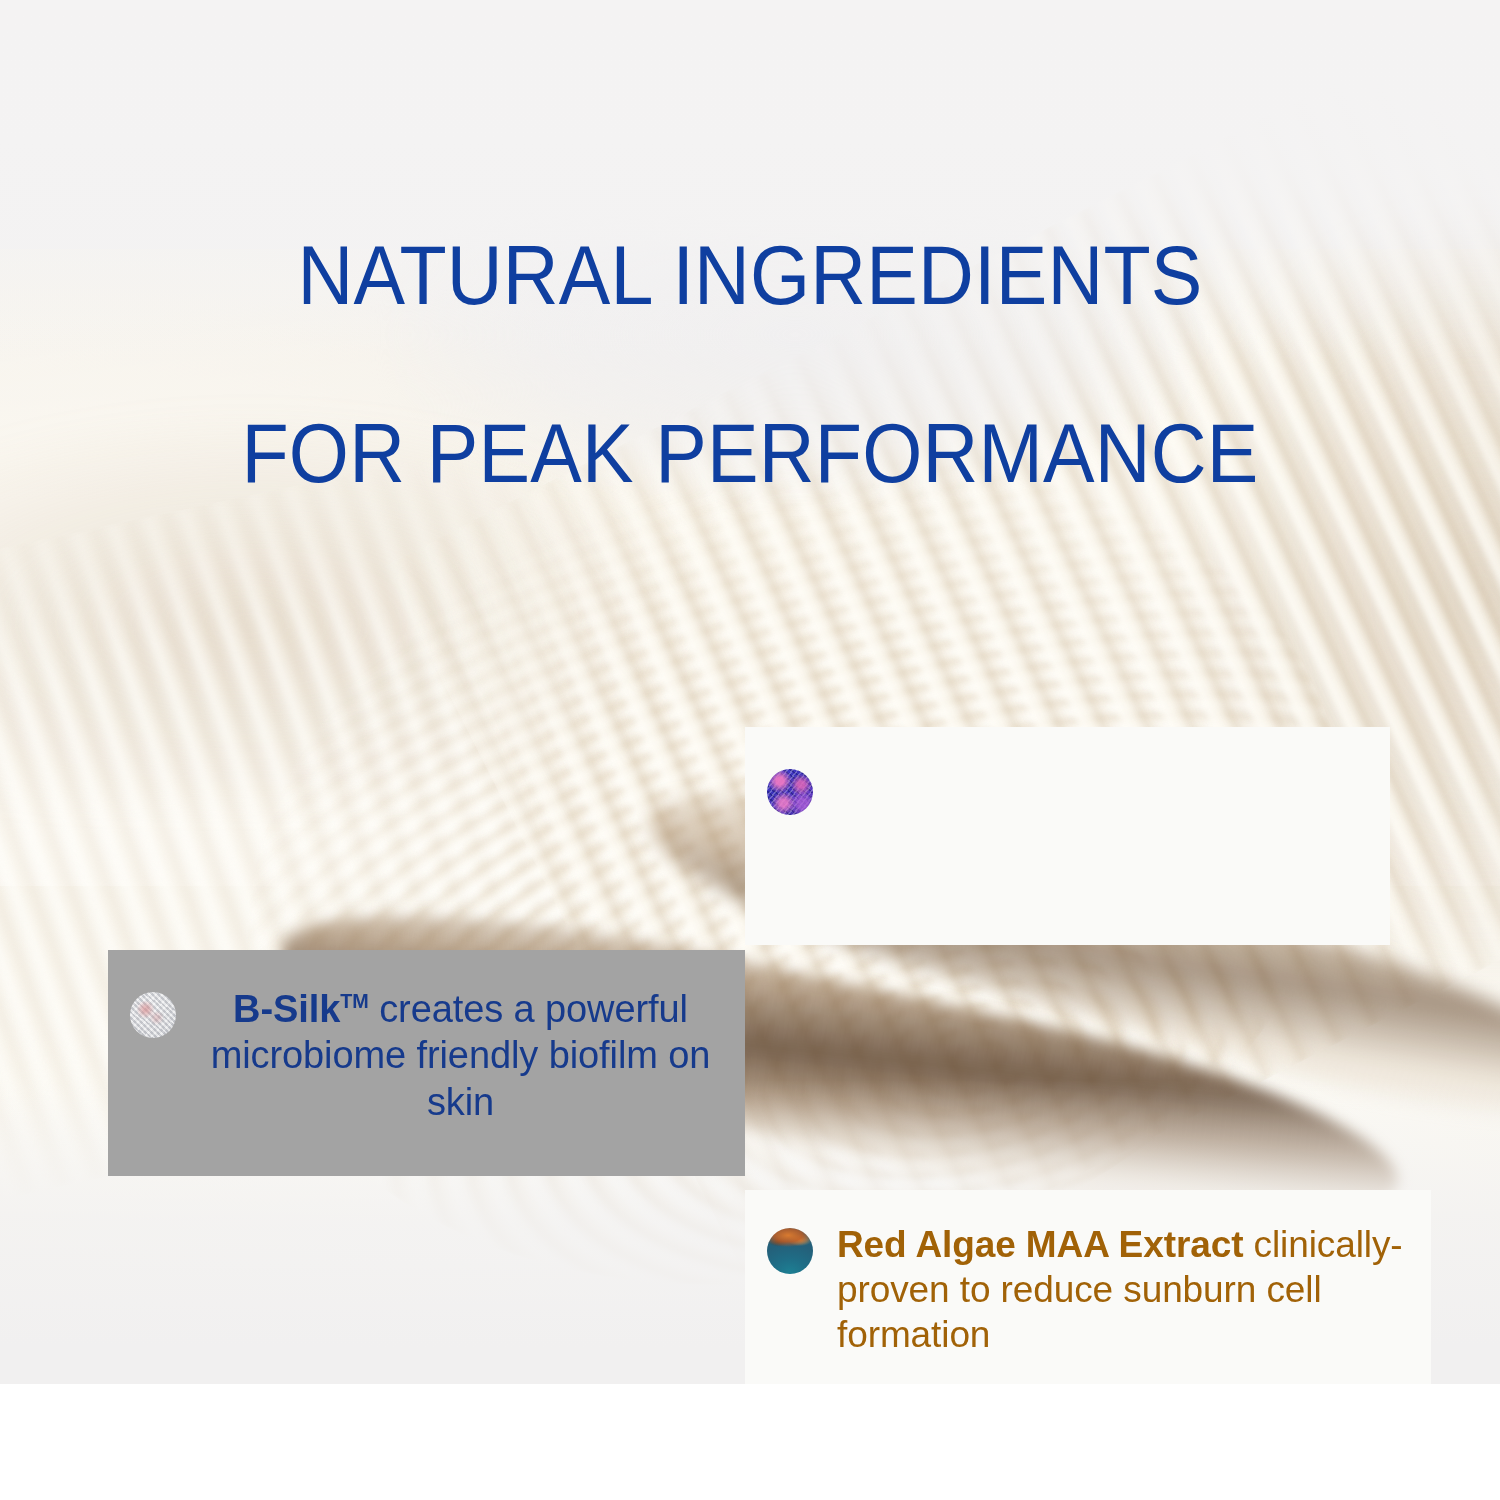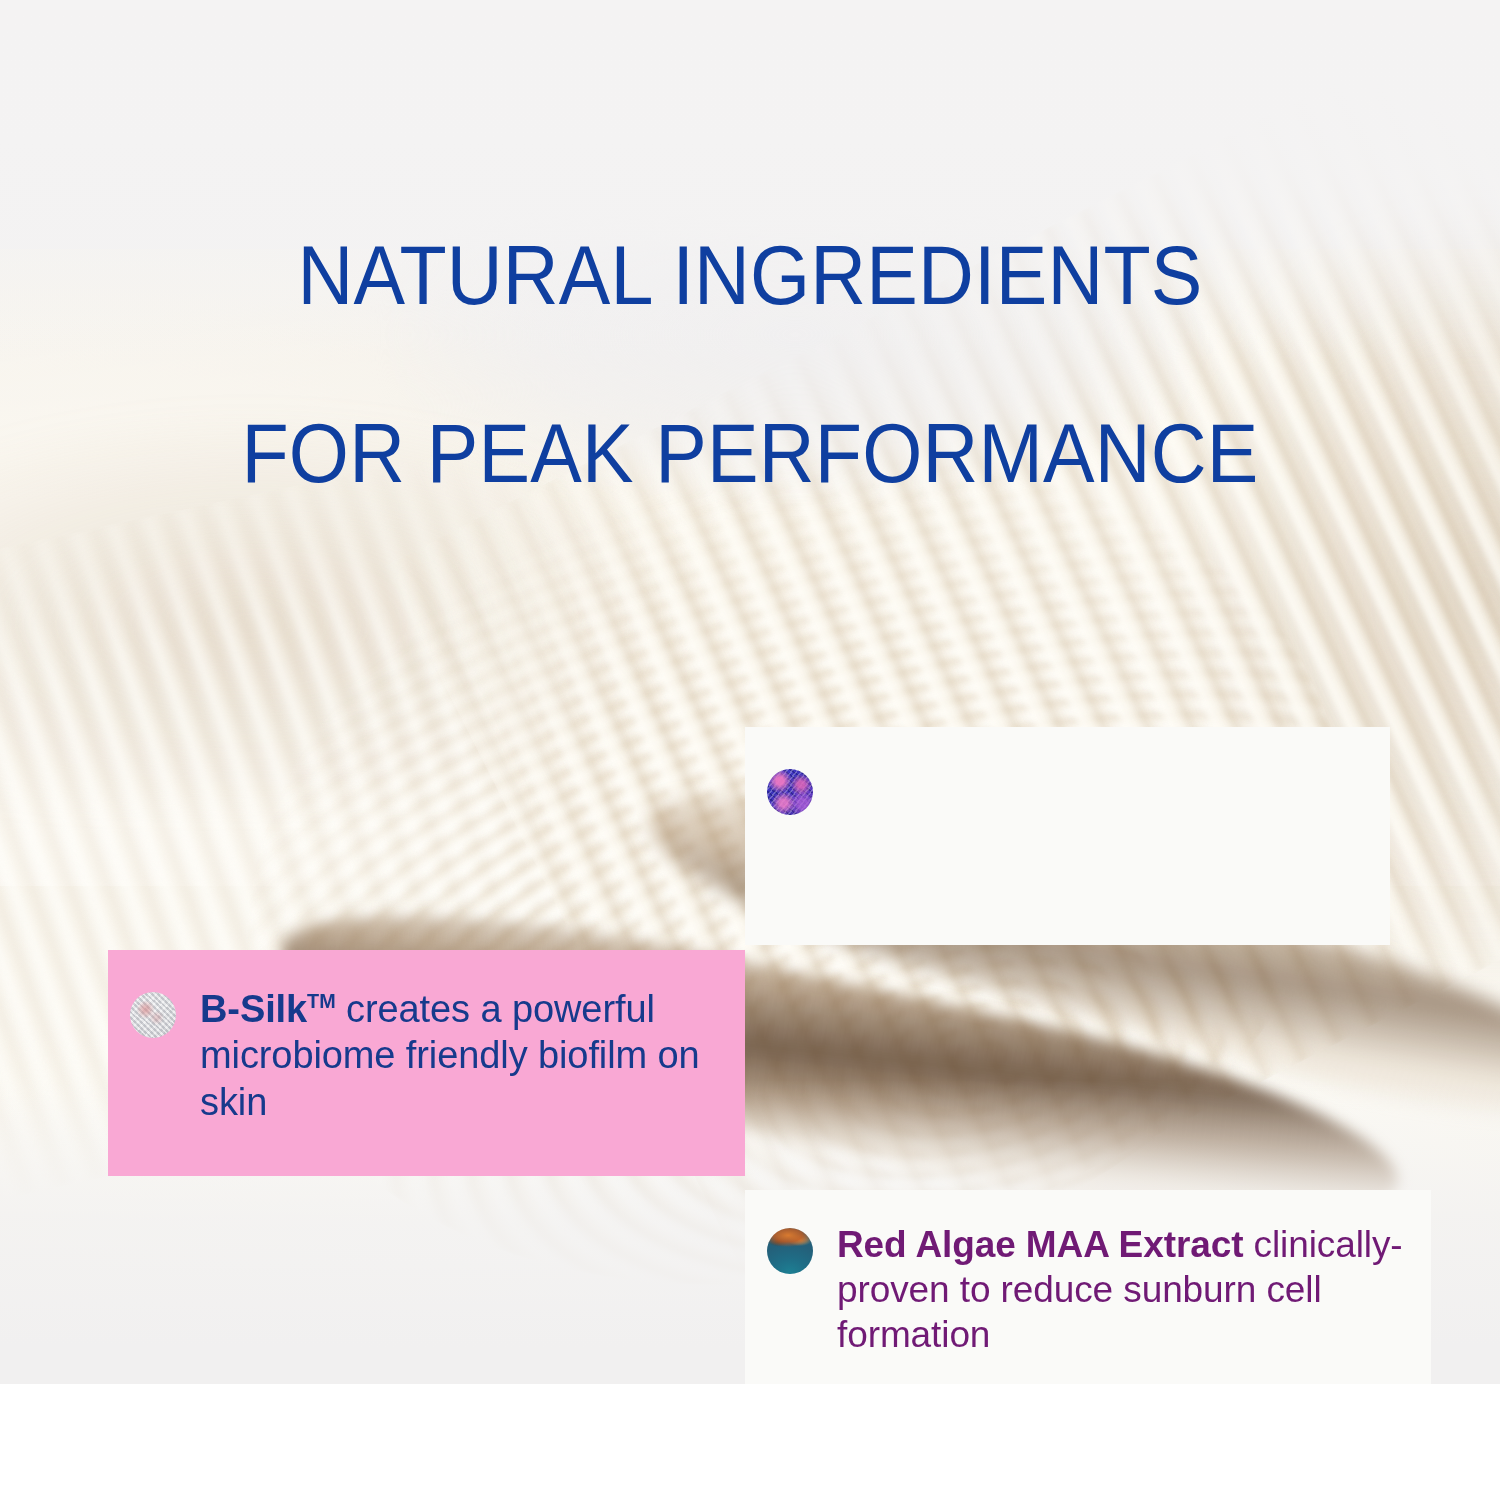--- a/index.html
+++ b/index.html
@@ -283,27 +283,27 @@
 
   <h1 class="headline" style="color: rgb(15, 63, 160);">
     <span>NATURAL INGREDIENTS</span><br>
     <span>FOR PEAK PERFORMANCE</span>
   </h1>
 
   <div class="card card-1" style="background: rgb(250, 250, 248);">
     <span class="bullet-icon icon-squalane"></span>
   </div>
 
-  <div class="card card-2" style="background: #f9a8d4;">
+  <div class="card card-2" style="background: #a3a3a3; text-align: center;">
     <span class="bullet-icon icon-bsilk"></span>
     <div class="card-text" style="color: rgb(22, 58, 140);">
       <b><span>B-Silk</span><span class="tm">TM</span></b><span> creates a powerful microbiome friendly biofilm on skin</span>
     </div>
   </div>
 
   <div class="card card-3" style="background: rgb(250, 250, 248);">
     <span class="bullet-icon icon-algae"></span>
-    <div class="card-text" style="color: #701a75;">
+    <div class="card-text" style="color: #a16207;">
       <b><span>Red Algae MAA Extract</span></b><span> clinically-proven to reduce sunburn cell formation</span>
     </div>
   </div>
 
 </div>
 
 </body></html>

